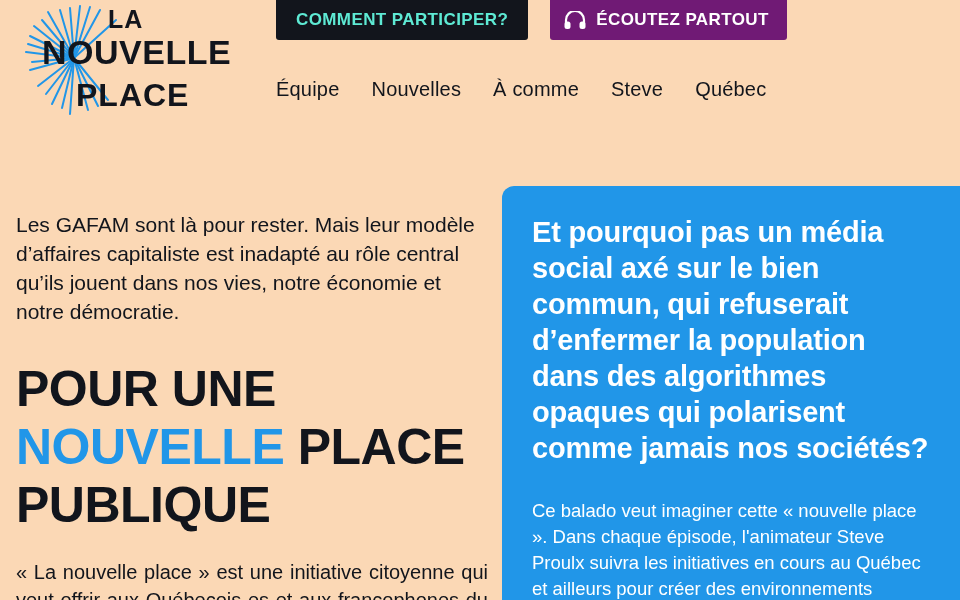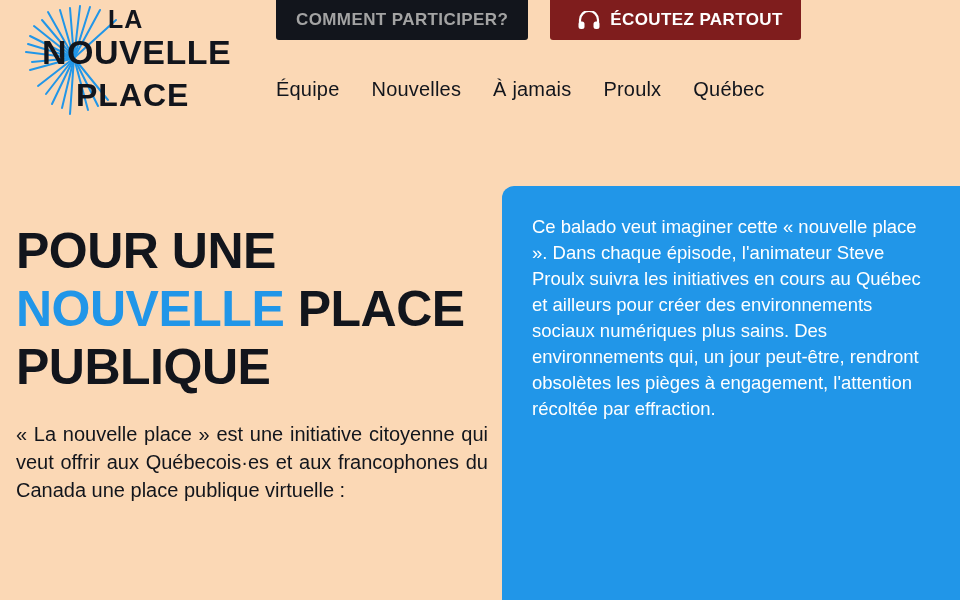--- a/index.html
+++ b/index.html
@@ -42,30 +42,30 @@
     font-weight: bold;
     letter-spacing: .4px;
     font-size: 17px;
     text-transform: uppercase;
     display: flex;
     align-items: center;
     justify-content: center;
   }
   .btn-participer {
     background: #12151c;
-    color: #a3a3a3;
+    color: #5eead4;
     height: 40px;
     padding: 0 20px;
     border-radius: 0 0 3px 3px;
   }
   .btn-ecoutez {
-    background: #7f1d1d;
+    background: #701a75;
     color: #ffffff;
     height: 40px;
-    padding: 0 18px 0 28px;
+    padding: 0 18px 0 14px;
     border-radius: 0 0 3px 3px;
     gap: 10px;
   }
   .headphone-icon { display: flex; align-items: center; }
 
   .nav {
     position: absolute;
     left: 276px; top: 78px;
     display: flex;
     gap: 32px;
@@ -188,33 +188,35 @@
             <rect x="15.5" y="10.5" width="6" height="7.5" rx="2.5" fill="#ffffff"></rect>
           </svg>
         </span>
         <span>ÉCOUTEZ PARTOUT</span>
       </button>
     </div>
 
     <nav class="nav">
       <a href="#">Équipe</a>
       <a href="#">Nouvelles</a>
-      <a href="#">À jamais</a>
-      <a href="#">Proulx</a>
+      <a href="#">À comme</a>
+      <a href="#">Steve</a>
       <a href="#">Québec</a>
     </nav>
   </div>
 
   <div class="main">
 
     <div class="left-col">
+      <p class="lead">Les GAFAM sont là pour rester. Mais leur modèle d’affaires capitaliste est inadapté au rôle central qu’ils jouent dans nos vies, notre économie et notre démocratie.</p>
 
       <h1 class="headline"><span>POUR UNE </span><span class="accent">NOUVELLE</span><span> PLACE PUBLIQUE</span></h1>
 
       <p class="body-text">« La nouvelle place » est une initiative citoyenne qui veut offrir aux Québecois·es et aux francophones du Canada une place publique virtuelle :</p>
     </div>
 
     <aside class="panel">
+      <h2>Et pourquoi pas un média social axé sur le bien commun, qui refuserait d’enfermer la population dans des algorithmes opaques qui polarisent comme jamais nos sociétés?</h2>
       <p>Ce balado veut imaginer cette « nouvelle place ». Dans chaque épisode, l'animateur Steve Proulx suivra les initiatives en cours au Québec et ailleurs pour créer des environnements sociaux numériques plus sains. Des environnements qui, un jour peut-être, rendront obsolètes les pièges à engagement, l'attention récoltée par effraction.</p>
     </aside>
 
   </div>
 </div>
 
 </body></html>

